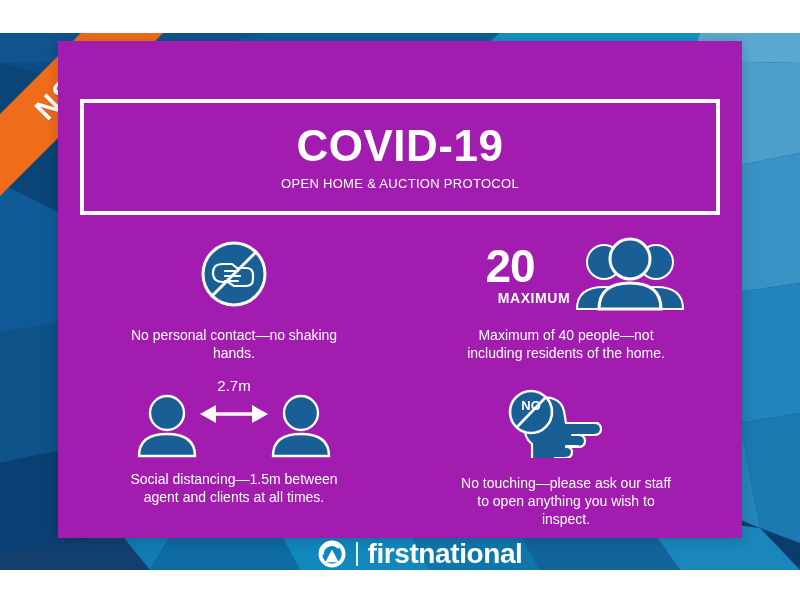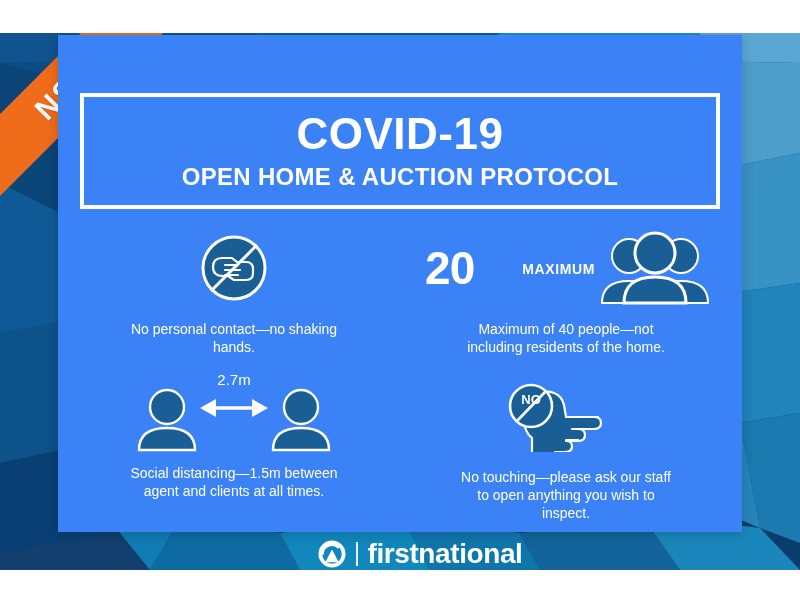--- a/index.html
+++ b/index.html
@@ -70,24 +70,24 @@
     font-size: 30px;
     letter-spacing: 2px;
     font-family: "Liberation Sans", sans-serif;
     text-shadow: 0 1px 2px rgba(0,0,0,0.22);
   }
 
   
   #panel {
     position: absolute;
     left: 58px;
-    top: 2px;
+    top: 8px;
     width: 684px;
     height: 497px;
-    background: #3b82f6;
+    background: #a21caf;
     box-shadow: 0 2px 12px rgba(0,0,0,0.18);
   }
 
   
   #header-frame {
     position: absolute;
     left: 22px;
     top: 58px;
     width: 640px;
     height: 116px;
@@ -102,22 +102,22 @@
     color: #ffffff;
     font-size: 44px;
     font-weight: bold;
     letter-spacing: 0.5px;
     line-height: 1.05;
     margin: 0 0 6px 0;
     font-family: "Liberation Sans", sans-serif;
   }
   #poster-subtitle {
     color: #ffffff;
-    font-size: 24px;
-    font-weight: bold;
+    font-size: 13px;
+    font-weight: normal;
     letter-spacing: 0.3px;
     margin: 0;
     font-family: "Liberation Sans", sans-serif;
   }
 
   
   #items {
     position: absolute;
     left: 10px;
     top: 186px;
@@ -157,21 +157,21 @@
   #item-touch .caption { max-width: 215px; }
 
   
   .max-lockup {
     display: flex;
     align-items: center;
     gap: 4px;
   }
   .max-numbers {
     display: flex;
-    flex-direction: row;
+    flex-direction: column;
     align-items: center;
     line-height: 1;
     justify-content: center;
   }
   .max-numbers .big {
     color: #ffffff;
     font-size: 46px;
     font-weight: bold;
     letter-spacing: -1px;
     font-family: "Liberation Sans", sans-serif;

